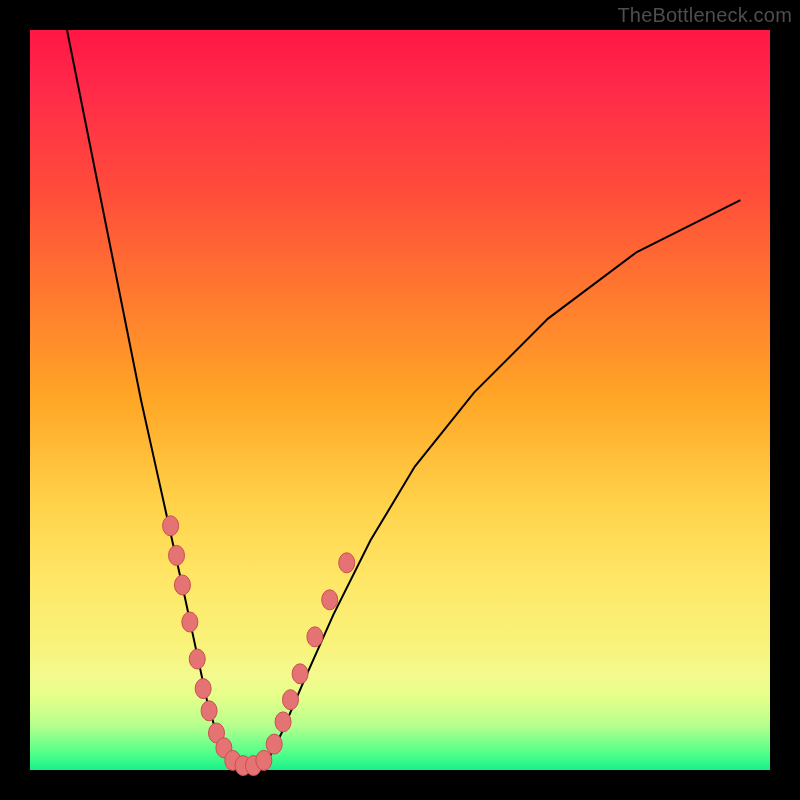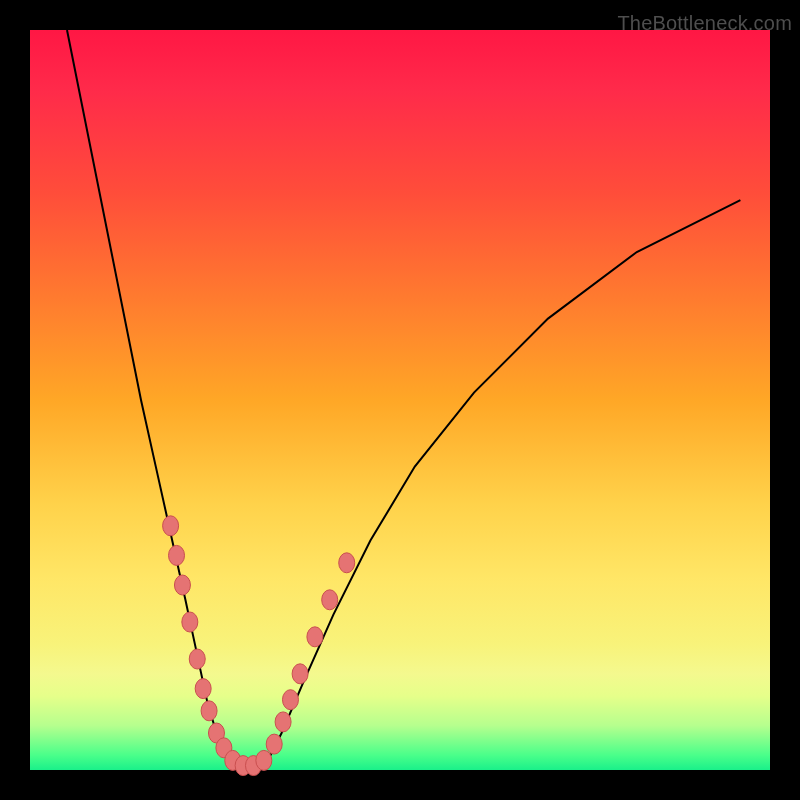--- a/index.html
+++ b/index.html
@@ -35,21 +35,21 @@
       #f8f37a 83%,
       #f4f98e 87%,
       #e6ff8a 90%,
       #b6ff8e 94%,
       #4aff8a 98%,
       #1af08a 100%
     );
   }
   .watermark {
     position: absolute;
-    top: 12px;
+    top: 4px;
     right: 8px;
     color: #4e4e4e;
     font-size: 20px;
     font-weight: 500;
     letter-spacing: 0.2px;
     z-index: 10;
   }
   svg.curve {
     position: absolute;
     left: 0;

